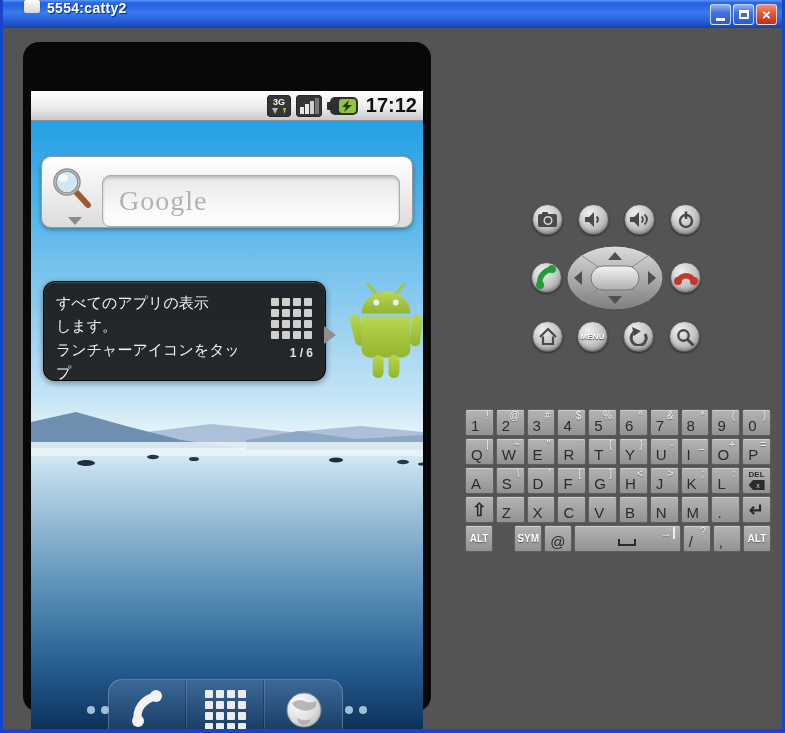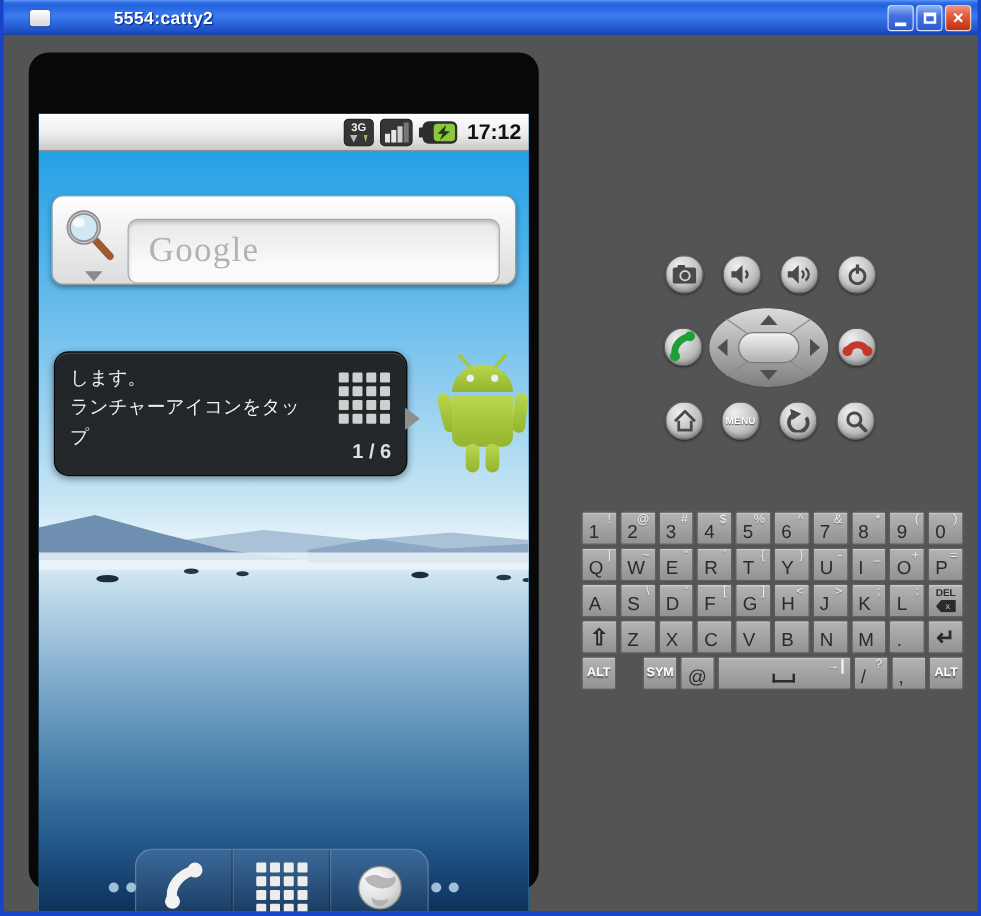--- a/index.html
+++ b/index.html
@@ -2,37 +2,37 @@
 <html><head>
 <meta charset="utf-8">
 <style>
   * { margin:0; padding:0; box-sizing:border-box; }
   body { font-family:"Liberation Sans", sans-serif; background:#333; }
   .window { position:relative; width:785px; height:733px; background:#545454; overflow:hidden;
             border-left:3px solid #1845C8; border-right:3px solid #1845C8; border-bottom:4px solid #1845C8; }
   
   .titlebar { position:absolute; left:-3px; top:0; width:785px; height:28px;
     background:linear-gradient(180deg,#5E97F5 0%,#2E6BE5 8%,#2463DE 18%,#3B7BEF 45%,#2257CE 82%,#1A49B8 96%,#12409E 100%);
-    display:flex; align-items:center; padding:0 6px;gap:44px; }
+    display:flex; align-items:flex-start; padding:0 6px; }
   .app-icon { width:16px; height:13px; background:linear-gradient(#FFFFFF,#D8D8D8); border-radius:2px; margin:0 7px 0 18px; box-shadow:0 0 1px #00257E; }
   .title-text { color:#fff; font-weight:bold; font-size:14px; text-shadow:1px 1px 1px #00257E; letter-spacing:.3px; }
   .win-btns { position:absolute; right:8px; top:4px; display:flex; gap:2px; }
   .wbtn { width:21px; height:21px; border-radius:3px; border:1px solid rgba(255,255,255,.7);
     background:linear-gradient(#8EB4F8,#4372E0 40%,#2A5BD0); display:flex; align-items:center; justify-content:center; }
   .wbtn.close { background:linear-gradient(#F0927C,#E25C3C 40%,#C22F12); }
   .glyph-min { width:9px; height:3px; background:#fff; margin-top:9px; }
   .glyph-max { width:10px; height:9px; border:2px solid #fff; border-top-width:3px; }
   .glyph-close { color:#fff; font-weight:bold; font-size:15px; line-height:15px; }
   
   .phone { position:absolute; left:20px; top:42px; width:408px; height:670px; background:#080808; border-radius:16px; }
   .screen { position:absolute; left:8px; top:8px; width:392px; height:654px; overflow:hidden; background:#1FA0E6;margin-top:41px; }
   .statusbar { position:absolute; left:0; top:0; width:100%; height:30px;
     background:linear-gradient(#FFFFFF,#EDEDED 55%,#C9C9C9); border-bottom:1px solid #8F8F8F;
     display:flex; align-items:center; justify-content:flex-end; gap:5px; padding-right:6px; }
-  .sb-time { font-size:17px; font-weight:bold; color:#111; margin-left:3px; }
+  .sb-time { font-size:20px; font-weight:bold; color:#111; margin-left:3px; }
   .si { border-radius:4px; }
   .wallpaper { position:absolute; left:0; top:30px; width:392px; height:624px;
     background:linear-gradient(180deg,#24A0E6 0%,#55B5EA 15%,#8FCCEF 30%,#C8E6F5 45%,#ECF5FA 51%,#C2DCEB 56%,#8AB3D1 66%,#4C84AE 78%,#255A8E 88%,#103862 96%,#0A2440 100%); }
   .scenery { position:absolute; left:0; top:285px; width:392px; height:60px; }
   
   .search-widget { position:absolute; left:10px; top:65px; width:372px; height:72px; border-radius:10px;
     background:linear-gradient(#FFFFFF,#DCDCDC); border:1px solid #9A9A9A; box-shadow:0 2px 4px rgba(0,0,0,.35);
     display:flex; align-items:flex-end; padding:0 12px 0 8px; }
   .mag-wrap { position:relative; width:52px; height:60px; flex:none; }
   .mag-tri { position:absolute; left:18px; bottom:2px; width:0; height:0;
@@ -43,21 +43,21 @@
   .glogo { font-family:"Liberation Serif", serif; font-size:28px; color:#B2B2B2; letter-spacing:1px; }
   
   .tooltip { position:absolute; left:12px; top:190px; width:283px; height:100px; border-radius:12px;
     background:rgba(24,24,24,.92); border:1px solid rgba(0,0,0,.85);
     box-shadow:inset 0 1px 0 rgba(255,255,255,.18), 0 2px 6px rgba(0,0,0,.4);
     color:#F2F2F2; font-size:15px; line-height:1.55; padding:9px 70px 8px 12px; }
   .tt-tail { position:absolute; right:-11px; top:44px; width:0; height:0;
     border-top:9px solid transparent; border-bottom:9px solid transparent; border-left:12px solid #8E8E8E; }
   .tt-grid { position:absolute; right:12px; top:16px; width:42px; display:flex; flex-wrap:wrap; gap:3px; }
   .tt-grid span { width:8px; height:8px; background:#CFCFCF; border-radius:1px; }
-  .tt-counter { position:absolute; right:12px; bottom:5px; font-size:16px; font-weight:bold; color:#E0E0E0; }
+  .tt-counter { position:absolute; right:12px; bottom:17px; font-size:12px; font-weight:bold; color:#E0E0E0; }
   
   .mascot { position:absolute; left:316px; top:190px; }
   
   .dock-tray { position:absolute; left:77px; top:588px; width:235px; height:62px; border-radius:14px;
     background:linear-gradient(rgba(125,155,195,.30),rgba(60,90,130,.22));
     border:1px solid rgba(170,200,230,.35); display:flex; }
   .dock-cell { flex:1; display:flex; align-items:center; justify-content:center; }
   .dock-cell + .dock-cell { border-left:1px solid rgba(255,255,255,.14); box-shadow:-1px 0 0 rgba(0,0,0,.25); }
   .dock-grid { width:41px; display:flex; flex-wrap:wrap; gap:3px; }
   .dock-grid span { width:8px; height:8px; background:#ECECEC; border-radius:1px; }
@@ -162,20 +162,21 @@
             <ellipse cx="13" cy="11" rx="5" ry="4" fill="#FFFFFF" opacity="0.75"></ellipse>
           </svg>
           <div class="mag-tri"></div>
         </div>
         <div class="search-input">
           <span class="glogo">Google</span>
         </div>
       </div>
 
       <div class="tooltip">
+        <div>すべてのアプリの表示</div>
         <div>します。</div>
         <div>ランチャーアイコンをタップ</div>
         <div class="tt-grid">
             <span></span>
             <span></span>
             <span></span>
             <span></span>
             <span></span>
             <span></span>
             <span></span>

